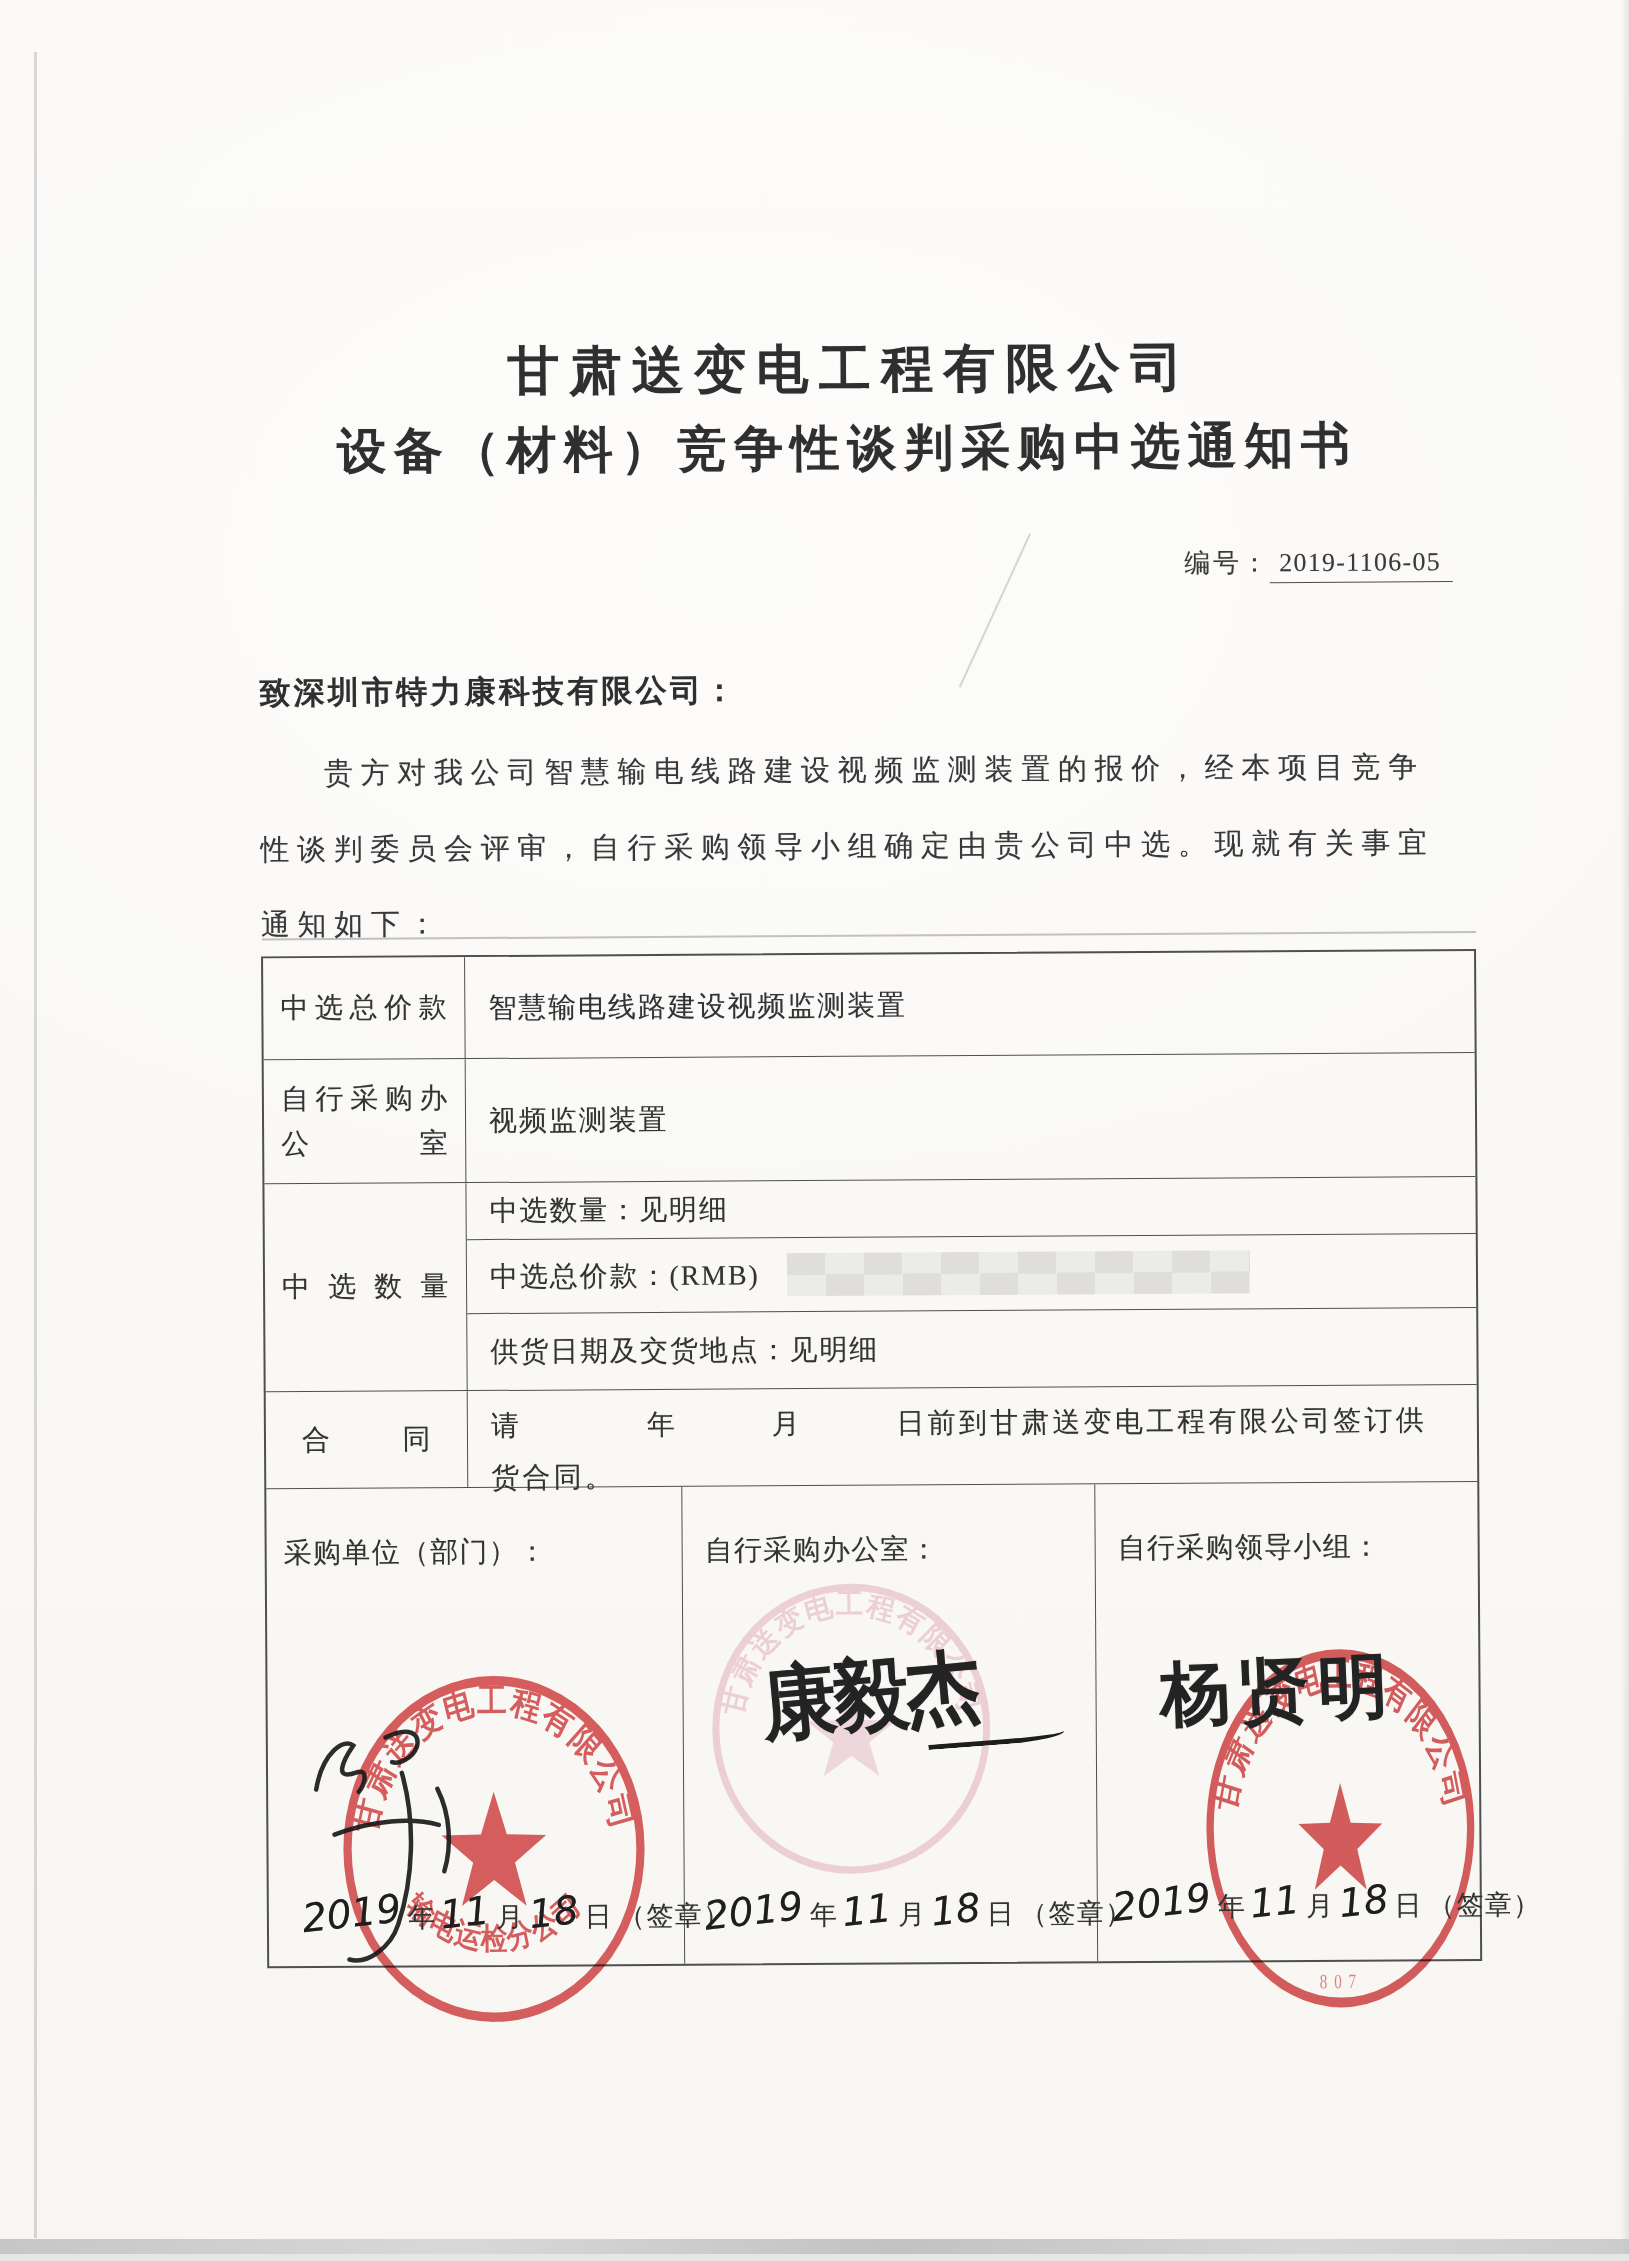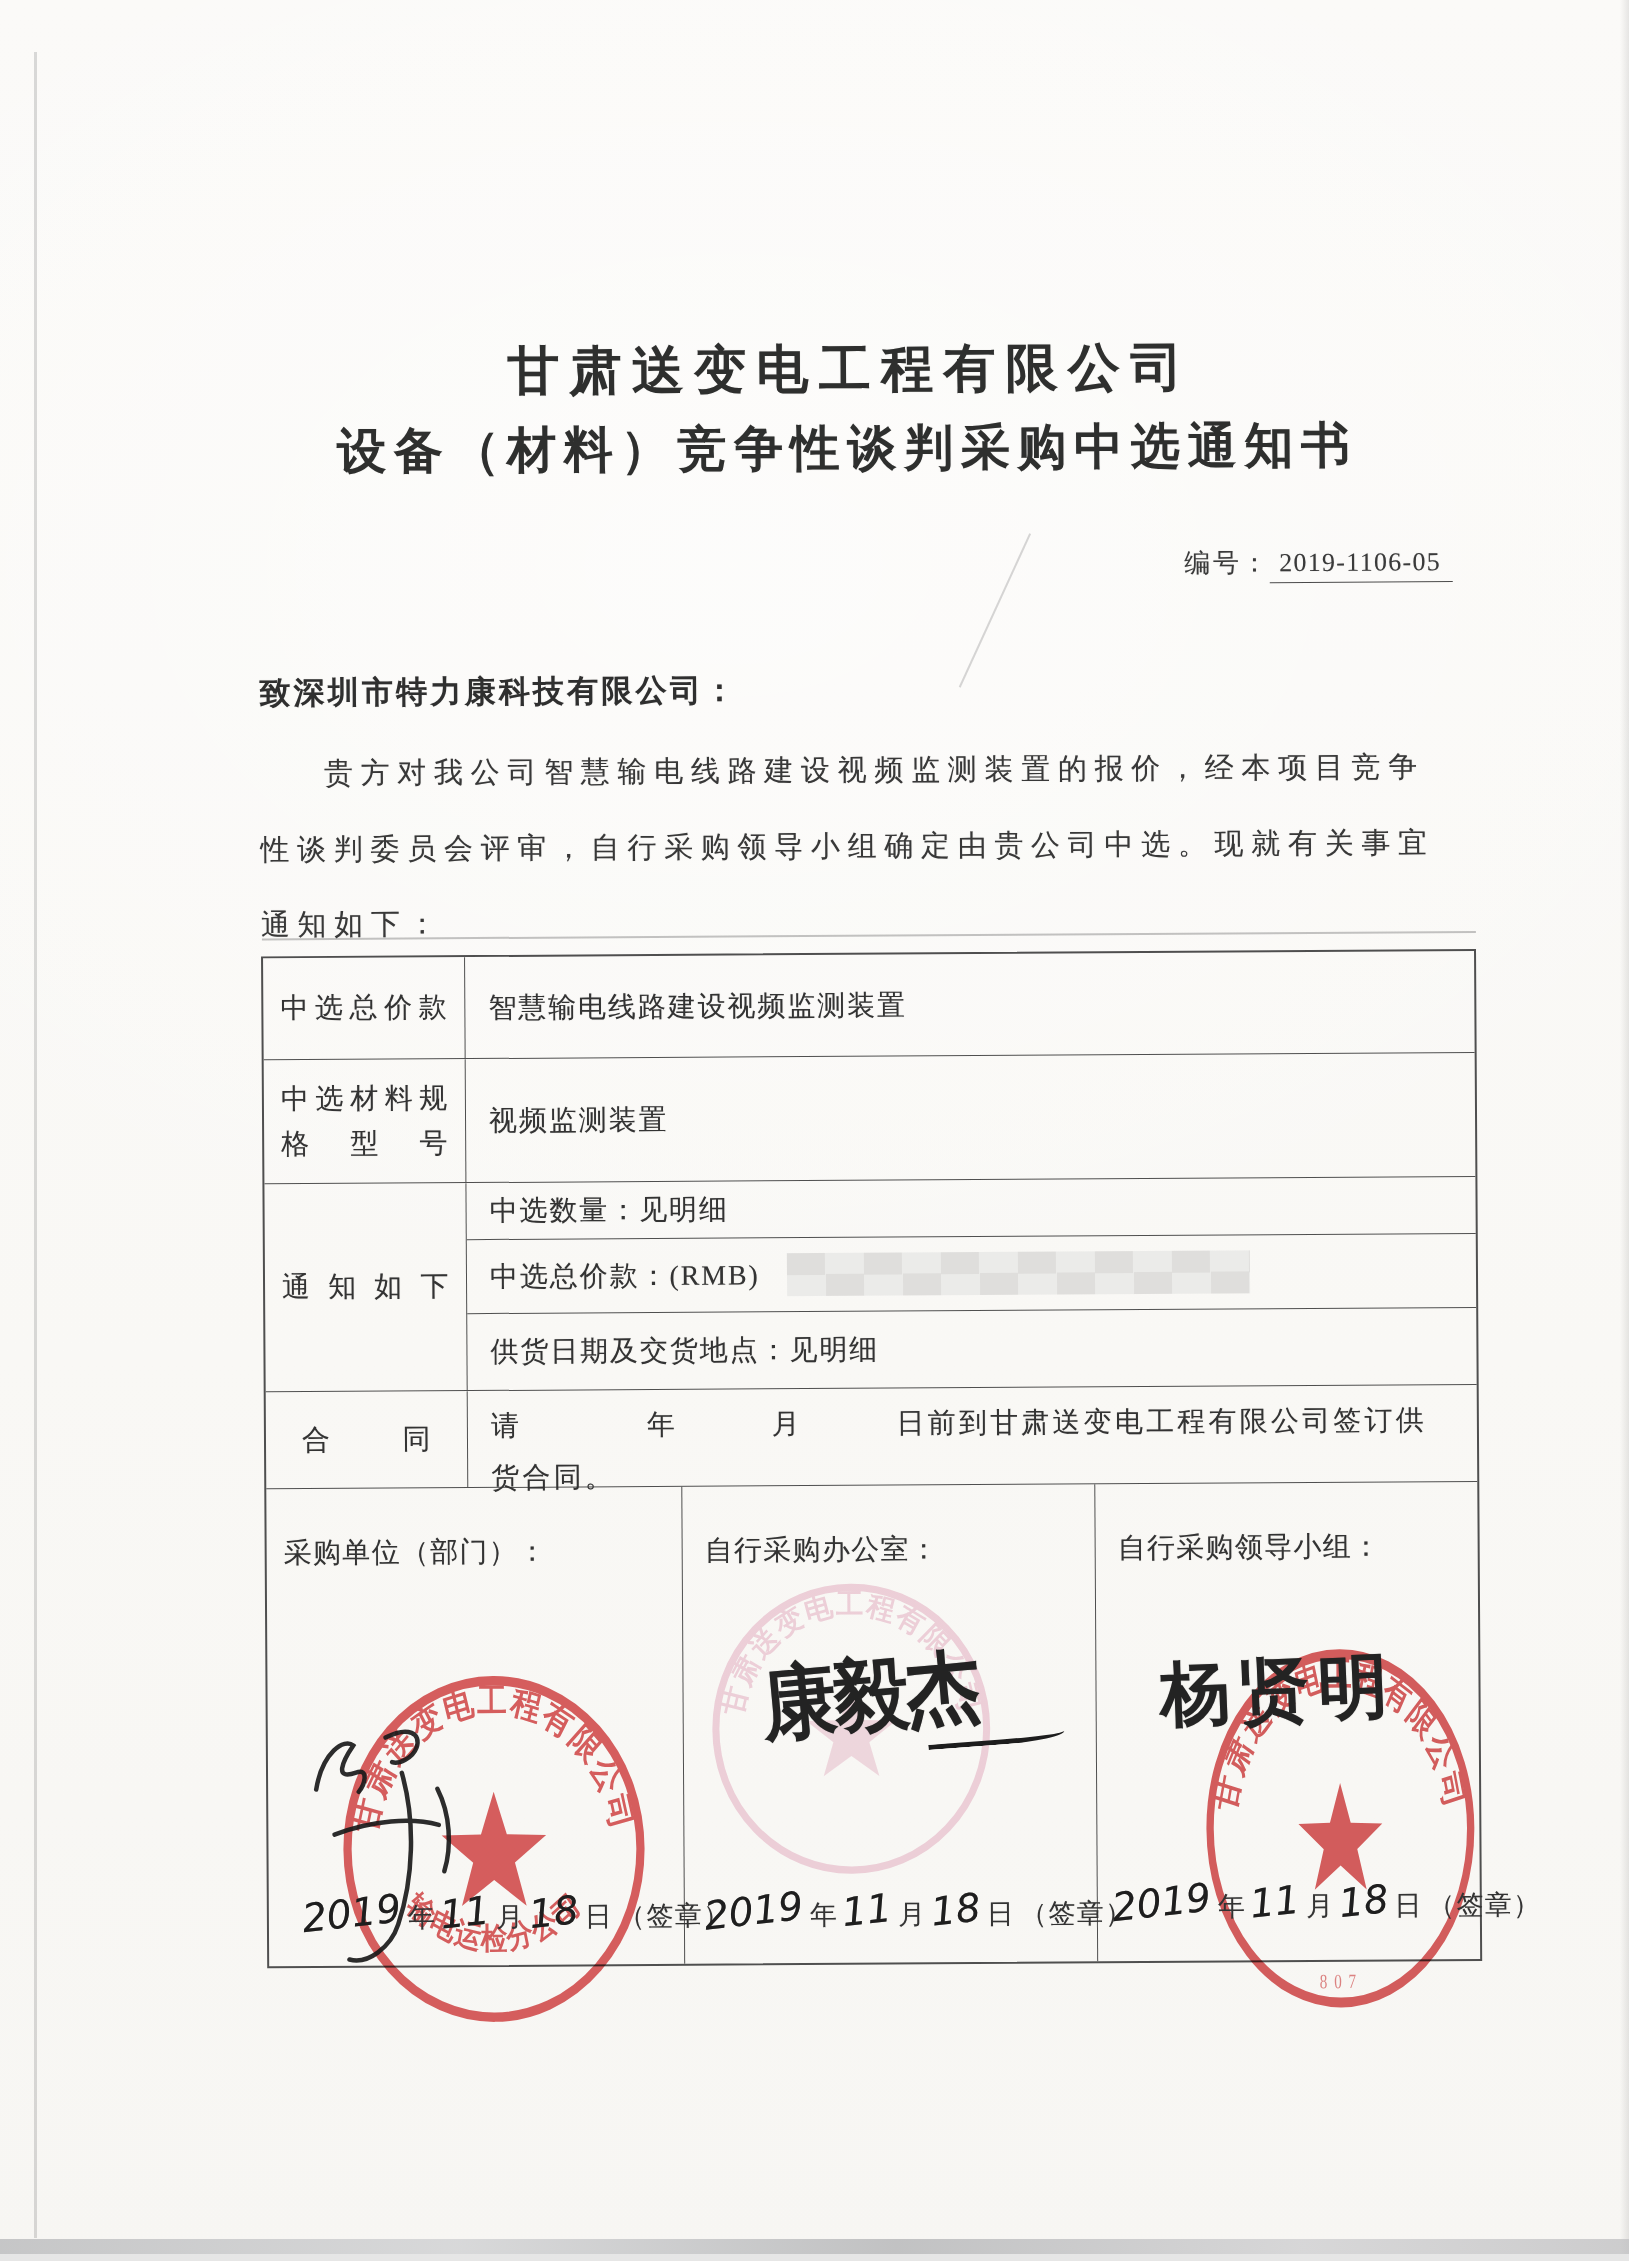--- a/index.html
+++ b/index.html
@@ -112,28 +112,28 @@
 
       <div class="trow first h157">
         <div class="tlabel">
             <div class="jt fuzz">中选总价款</div>
           </div>
         <div class="tvalue fuzz">智慧输电线路建设视频监测装置</div>
       </div>
 
       <div class="trow h193">
         <div class="tlabel">
-            <div class="jt fuzz">中选材料规格型号</div>
+            <div class="jt fuzz">自行采购办公室</div>
           </div>
         <div class="tvalue fuzz">视频监测装置</div>
       </div>
 
       <div class="trow h322">
         <div class="tlabel">
-            <div class="jt fuzz">通知如下</div>
+            <div class="jt fuzz">中选数量</div>
           </div>
         <div class="subcol">
           <div class="sub sub1 fuzz">中选数量：见明细</div>
           <div class="sub sub2">
             <span class="fuzz">中选总价款：(RMB)</span>
             <span class="redact"></span>
           </div>
           <div class="sub sub3 fuzz">供货日期及交货地点：见明细</div>
         </div>
       </div>

